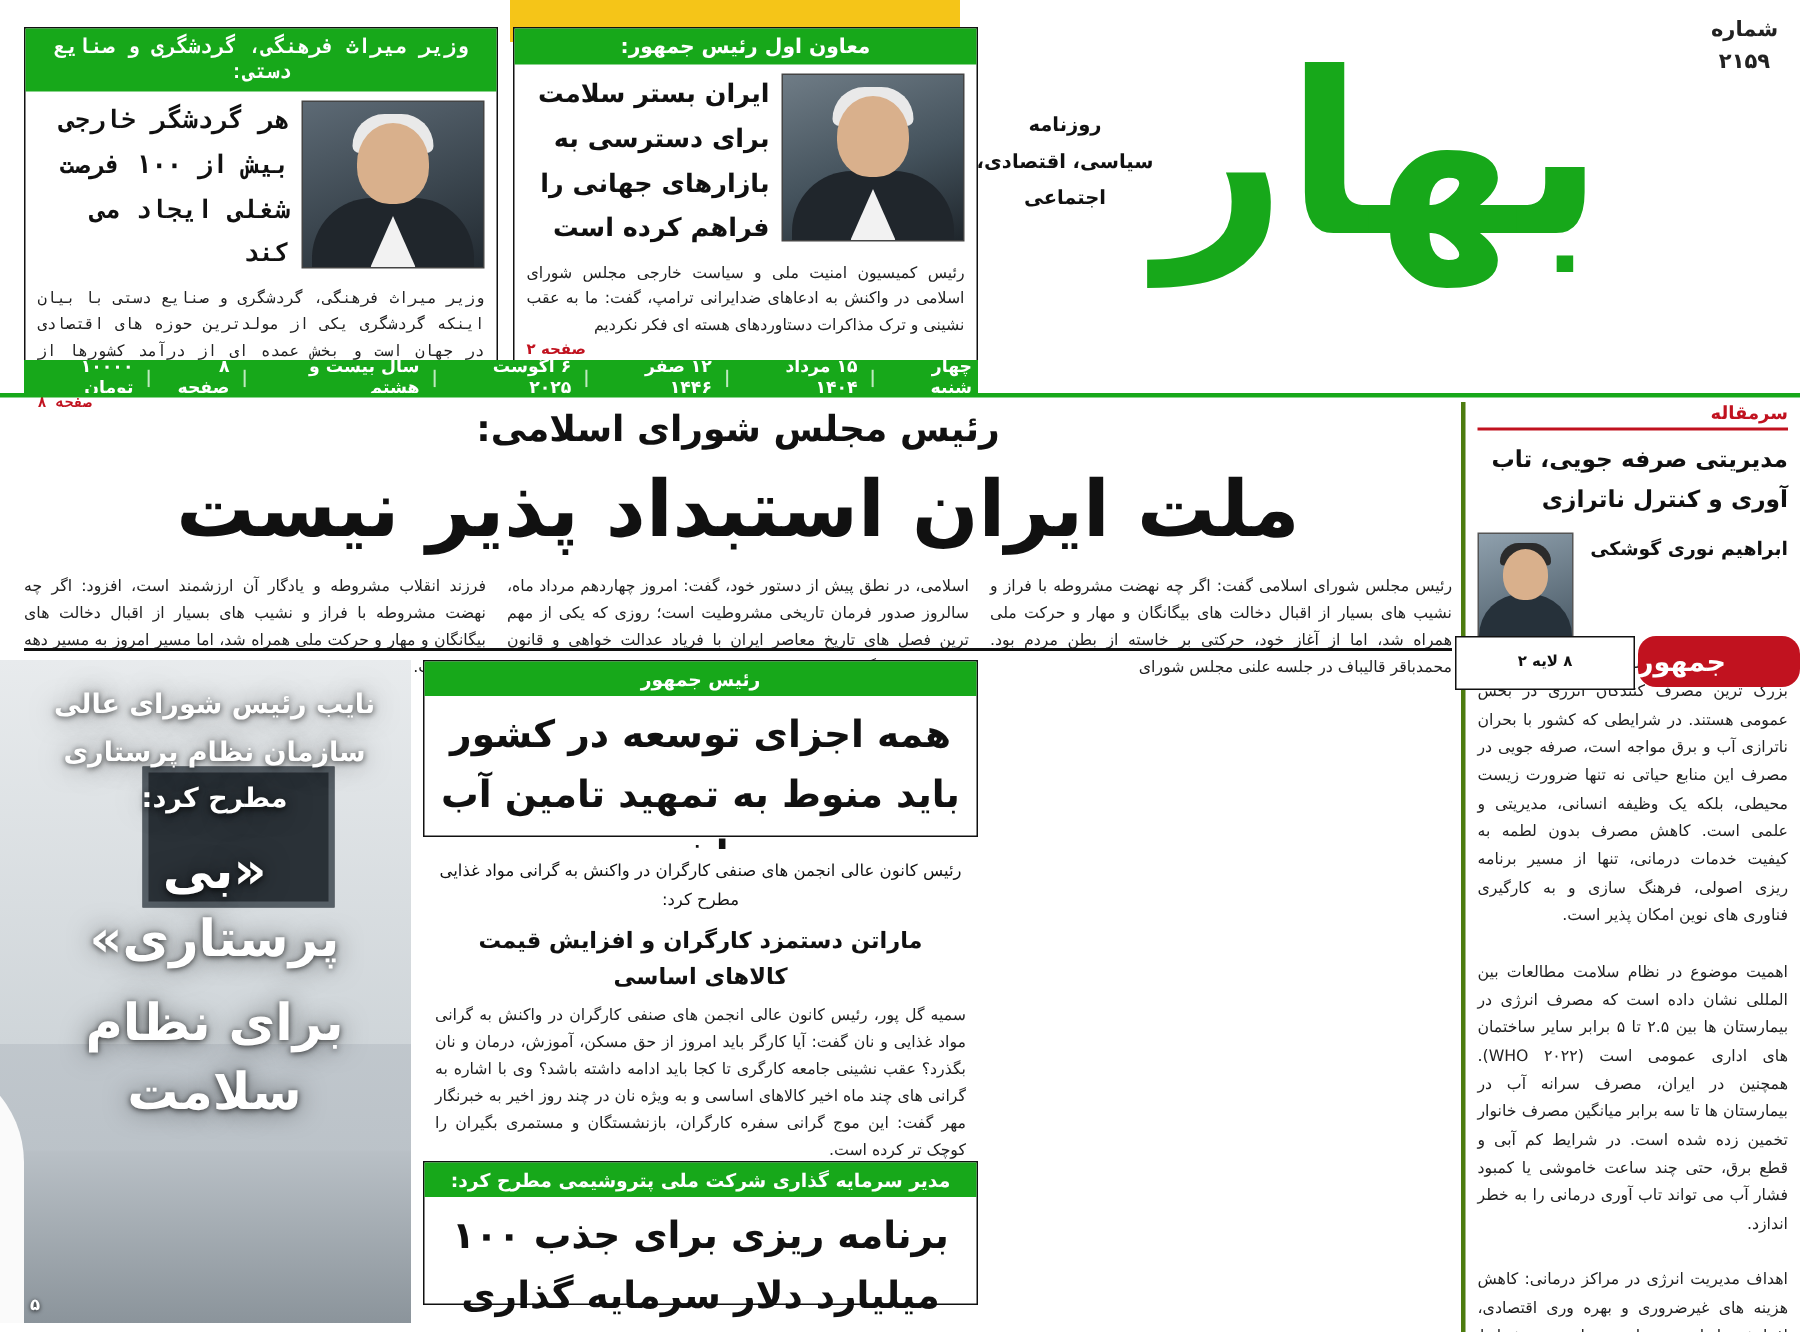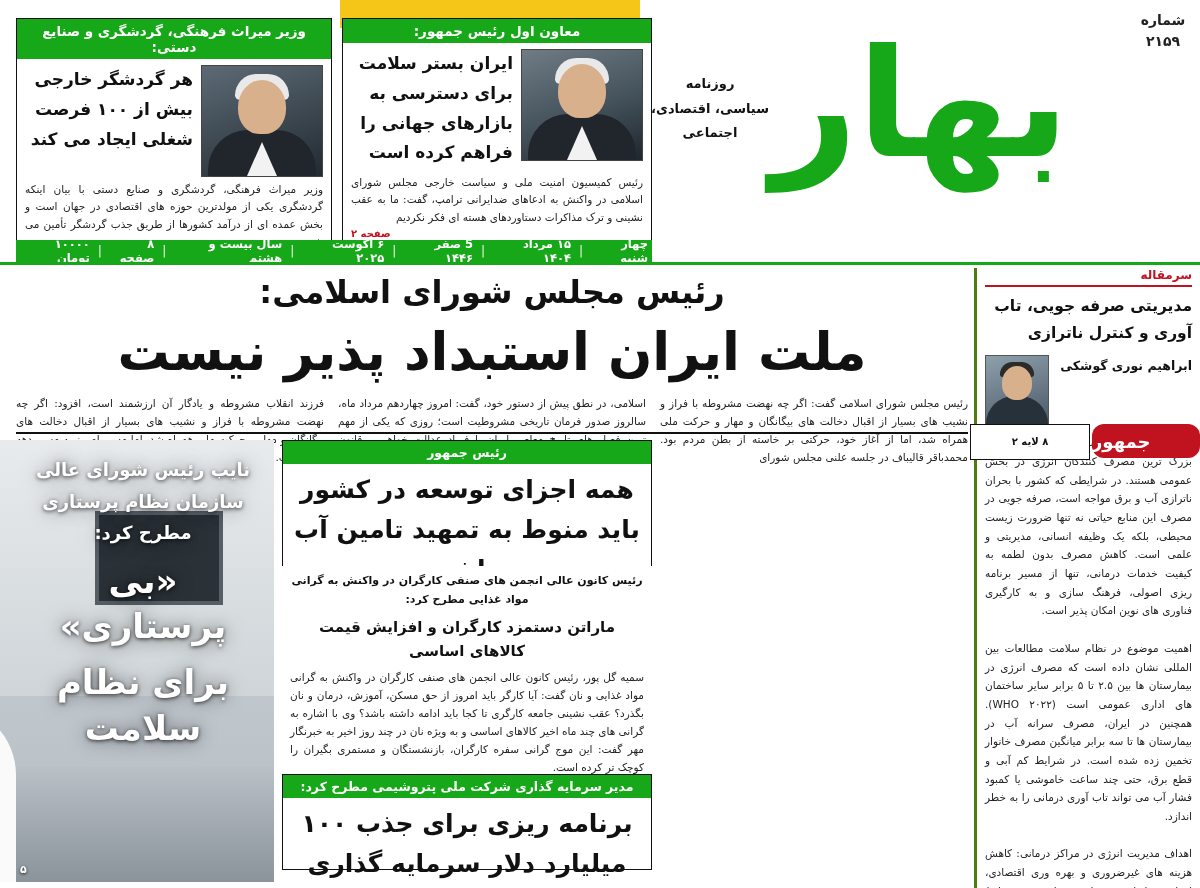--- a/index.html
+++ b/index.html
@@ -78,41 +78,41 @@
   }
   .teaser-title{
     font-size:17px;font-weight:bold;line-height:1.75;color:#111;text-align:right;
   }
   .teaser-text{
     clear:both;font-size:10.5px;line-height:1.65;color:#222;text-align:justify;
     margin-top:6px;
   }
   .teaser-ref{font-size:10px;color:#c1121f;text-align:left;margin-top:2px;font-weight:bold;}
 
-  #teaser-1{right:868px;width:316px;height:228px;}
+  #teaser-1{right:868px;width:316px;height:228px;font-family:Liberation Mono, monospace;}
   #teaser-2{right:548px;width:310px;height:228px;}
 
   
   .datebar{
     position:absolute;top:240px;right:548px;width:636px;height:22px;
     background:#17a81a;color:#fff;font-size:11.5px;font-weight:bold;
     display:flex;align-items:center;justify-content:center;letter-spacing:0;
   }
   .datebar span{padding:0 4px;}
   .sep{color:#bfe9bf;}
 
   
   .rule-green{position:absolute;top:262px;right:0;width:1200px;height:3px;background:#17a81a;}
 
   
   .lead{
     position:absolute;top:268px;right:232px;width:952px;
   }
   .lead-kicker{
-    font-size:32px;font-weight:bold;color:#111;text-align:center;line-height:1.5;
+    font-size:24px;font-weight:bold;color:#111;text-align:center;line-height:1.5;
   }
   .lead-title{
     font-size:52px;font-weight:bold;color:#111;text-align:center;line-height:1.25;
     margin-top:4px;letter-spacing:-1px;
   }
   .lead-cols{
     margin-top:10px;display:flex;gap:14px;direction:rtl;
   }
   .lead-col{
     flex:1;font-size:10.5px;line-height:1.7;color:#222;text-align:justify;
@@ -148,31 +148,31 @@
 
   
   .cbox{
     position:absolute;box-sizing:border-box;border:1px solid #111;background:#fff;
   }
   .cbox-head{
     background:#17a81a;color:#fff;font-size:12.5px;font-weight:bold;
     text-align:center;padding:4px 6px;
   }
   .cbox-kicker{
-    font-size:11px;line-height:1.7;color:#111;text-align:center;padding:6px 8px 0;font-weight:bold;
+    font-size:11px;line-height:1.7;color:#111;text-align:center;padding:6px 8px 0;font-weight:normal;
   }
   .cbox-title{
     font-size:25px;font-weight:bold;line-height:1.6;color:#111;text-align:center;padding:6px 10px;
   }
   .cbox-text{
     font-size:10.5px;line-height:1.7;color:#222;text-align:justify;padding:0 8px 4px;
   }
   .cbox-ref{font-size:10px;color:#c1121f;text-align:left;padding:0 8px 5px;font-weight:bold;}
 
-  #box-president{right:548px;top:440px;width:370px;height:144px;}
+  #box-president{right:548px;top:440px;width:370px;height:118px;}
   #box-wages{right:548px;top:566px;width:370px;height:200px;border:none;}
   #box-wages .cbox-title{font-size:15px;}
   #box-petro{right:548px;top:774px;width:370px;height:96px;}
 
   
   .photo-story{
     position:absolute;right:926px;top:440px;width:262px;height:442px;
     overflow:hidden;
   }
   .photo-wide{
@@ -277,21 +277,21 @@
         <div class="teaser-ref">صفحه ۲</div>
       </div>
     </div>
   </div>
 
   <div class="datebar">
     <span>چهار شنبه</span>
       <span class="sep">|</span>
     <span>۱۵ مرداد ۱۴۰۴</span>
       <span class="sep">|</span>
-    <span>5 صفر ۱۴۴۶</span>
+    <span>۱۲ صفر ۱۴۴۶</span>
       <span class="sep">|</span>
     <span>۶ آگوست ۲۰۲۵</span>
       <span class="sep">|</span>
     <span>سال بیست و هشتم</span>
       <span class="sep">|</span>
     <span>۸ صفحه</span>
       <span class="sep">|</span>
     <span>۱۰۰۰۰ تومان</span>
   </div>
 

